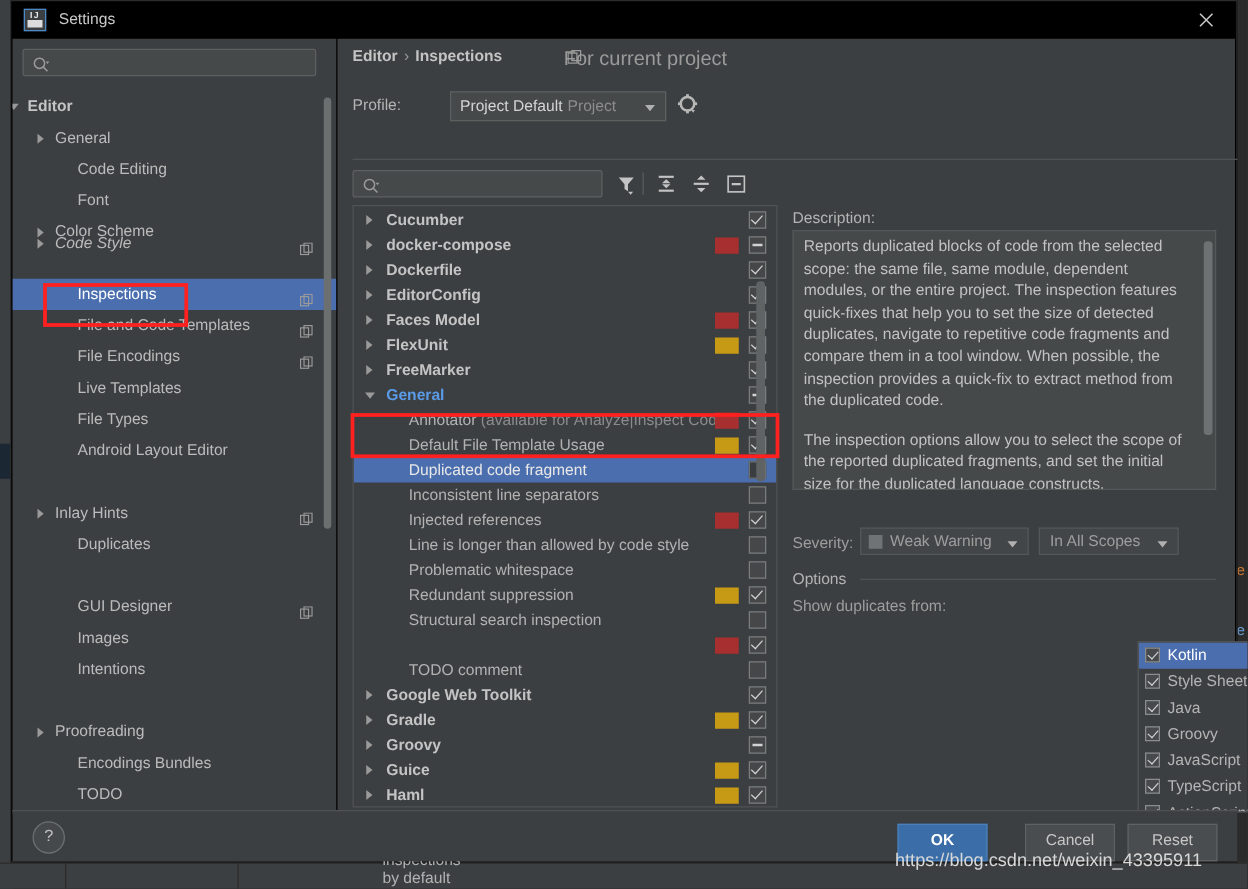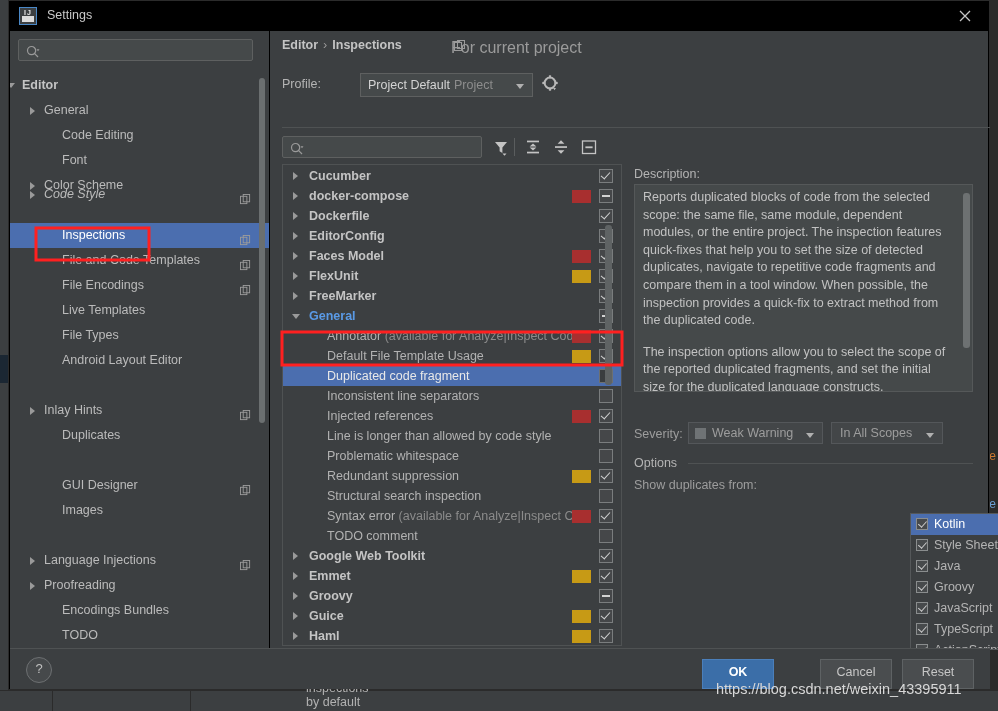--- a/index.html
+++ b/index.html
@@ -149,21 +149,21 @@
   .lang-row.sel .lang-lbl{color:#ffffff;}
 
   
   #bottombar{position:absolute;left:1px;bottom:0;width:980px;height:40px;background:#3c3f41;border-top:1px solid #4f5253;}
   #help-btn{position:absolute;left:16px;top:8px;width:24px;height:24px;border-radius:50%;
     border:1px solid #6d7072;background:#46494b;cursor:pointer;}
   #help-btn span{position:absolute;left:0;right:0;top:3px;text-align:center;font-size:13px;color:#c0c0c0;}
   .dbtn{position:absolute;top:10px;height:30px;border:1px solid #5e6264;box-sizing:border-box;
     background:#4a4d4f;cursor:pointer;}
   .dbtn span{position:absolute;left:0;right:0;top:5px;text-align:center;font-size:12.5px;color:#c6c6c6;}
-  #ok-btn{left:692px;width:72px;background:#3b6ea8;border-color:#4b7fba;}
+  #ok-btn{left:708px;width:72px;background:#3b6ea8;border-color:#4b7fba;}
   #ok-btn span{color:#ffffff;font-weight:bold;}
   #cancel-btn{left:810px;width:72px;}
   #apply-btn{left:892px;width:72px;}
 
   
   #watermark{position:absolute;left:716px;top:681px;font-size:14.5px;color:#d8d8d8;
     font-family:"Liberation Sans",sans-serif;white-space:nowrap;}
 </style>
 </head>
 <body>
@@ -280,27 +280,22 @@
         <div class="lrow" style="top: 400px;">
           <span class="txt" style="left:52px;text-align:right;">GUI Designer</span>
           <span class="copy-ic"><svg width="11" height="11" viewBox="0 0 12 12">
               <rect x="0.5" y="2.5" width="7" height="8" stroke="#9b9b9b" fill="none"></rect>
               <rect x="3.5" y="0.5" width="7" height="8" stroke="#9b9b9b" fill="none"></rect>
             </svg></span>
         </div>
         <div class="lrow" style="top: 425px;">
           <span class="txt" style="left:52px;">Images</span>
         </div>
-        <div class="lrow" style="top: 475px;">
-          <span class="arr right" style="left:20px;top:9px;"></span>
-          <span class="txt" style="left:34px;">Language Injections</span>
-          <span class="copy-ic"><svg width="11" height="11" viewBox="0 0 12 12">
-              <rect x="0.5" y="2.5" width="7" height="8" stroke="#9b9b9b" fill="none"></rect>
-              <rect x="3.5" y="0.5" width="7" height="8" stroke="#9b9b9b" fill="none"></rect>
-            </svg></span>
+        <div class="lrow" style="top: 450px;">
+          <span class="txt" style="left:52px;">Intentions</span>
         </div>
         <div class="lrow" style="top: 500px;">
           <span class="arr right" style="left:20px;top:9px;"></span>
           <span class="txt" style="left:34px;">Proofreading</span>
         </div>
         <div class="lrow" style="top: 525px;">
           <span class="txt" style="left:52px;">Encodings Bundles</span>
         </div>
         <div class="lrow" style="top: 550px;">
           <span class="txt" style="left:52px;">TODO</span>
@@ -465,36 +460,35 @@
           <div class="irow" style="top: 301px;">
             <span class="ilbl leaf" style="left:44px;">Redundant suppression</span>
             <span class="swatch" style="background:#c79a15;"></span>
             <span class="ckb on"></span>
           </div>
           <div class="irow" style="top: 321px;">
             <span class="ilbl leaf" style="left:44px;">Structural search inspection</span>
             <span class="ckb"></span>
           </div>
           <div class="irow" style="top: 341px;">
-            <span class="ilbl leaf" style="left:44px;">Syntax error<span class="dim"> (available for Analyze|Inspect C</span></span>
             <span class="swatch" style="background:#a82f2f;"></span>
             <span class="ckb on"></span>
           </div>
           <div class="irow" style="top: 361px;">
             <span class="ilbl leaf" style="left:44px;">TODO comment</span>
             <span class="ckb"></span>
           </div>
           <div class="irow" style="top: 381px;">
             <span class="arr right" style="left:10px;top:6px;"></span>
             <span class="ilbl grp" style="left:26px;">Google Web Toolkit</span>
             <span class="ckb on"></span>
           </div>
           <div class="irow" style="top: 401px;">
             <span class="arr right" style="left:10px;top:6px;"></span>
-            <span class="ilbl grp" style="left:26px;">Emmet</span>
+            <span class="ilbl grp" style="left:26px;">Gradle</span>
             <span class="swatch" style="background:#c79a15;"></span>
             <span class="ckb on"></span>
           </div>
           <div class="irow" style="top: 421px;">
             <span class="arr right" style="left:10px;top:6px;"></span>
             <span class="ilbl grp" style="left:26px;">Groovy</span>
             <span class="ckb tri"></span>
           </div>
           <div class="irow" style="top: 441px;">
             <span class="arr right" style="left:10px;top:6px;"></span>

